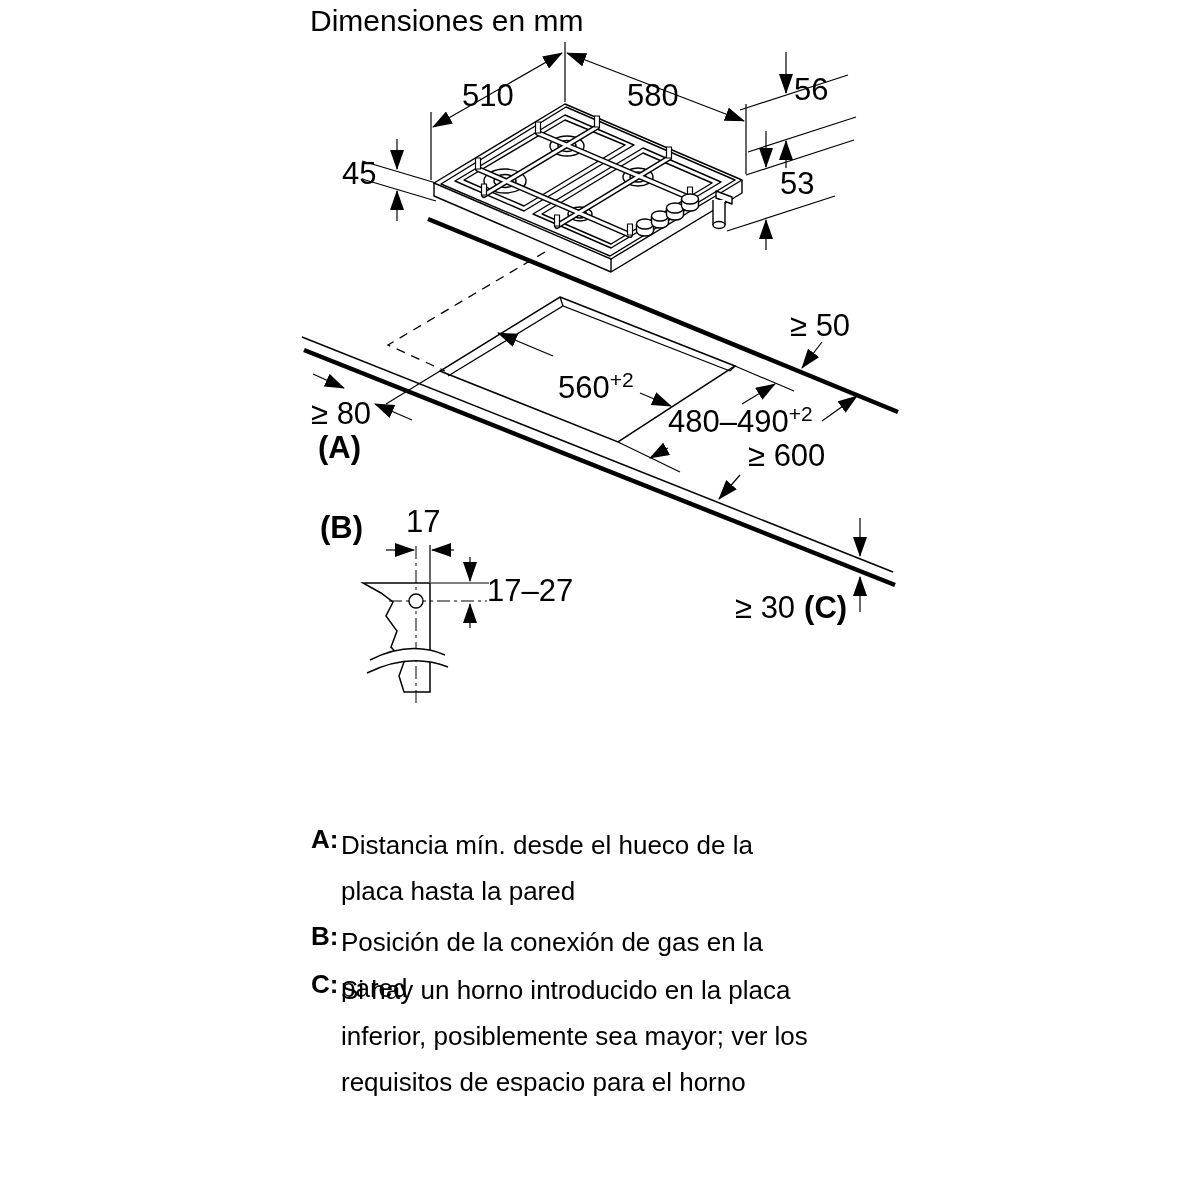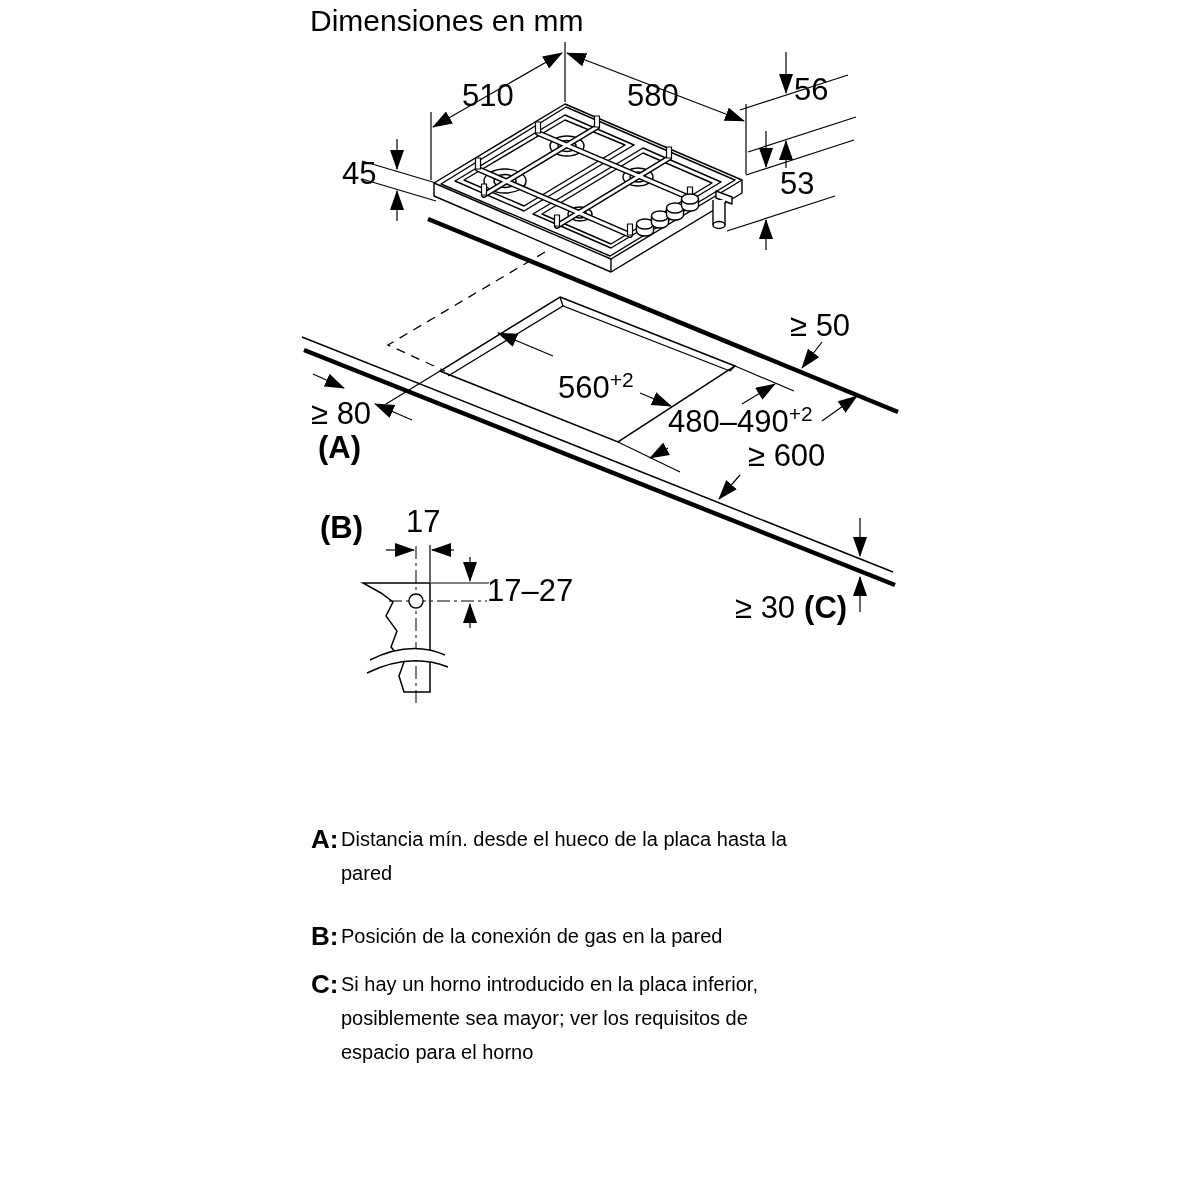--- a/index.html
+++ b/index.html
@@ -3,21 +3,21 @@
 <meta charset="utf-8">
 <style>
   html,body{margin:0;padding:0;background:#fff;}
   #canvas{position:relative;width:1200px;height:1200px;background:#ffffff;overflow:hidden;
           font-family:"Liberation Sans", sans-serif;color:#000;}
   #drawing{position:absolute;left:0;top:0;}
   .page-title{position:absolute;left:310px;top:4px;font-size:30px;line-height:34px;color:#000;}
   .legend{position:absolute;left:311px;width:505px;}
   .legend-item{position:absolute;left:0;display:flex;align-items:flex-start;width:505px;}
   .legend-letter{font-weight:bold;font-size:26px;line-height:34px;flex:0 0 30px;}
-  .legend-text{font-size:20px;line-height:34px;flex:1 1 auto;}
+  .legend-text{font-size:26px;line-height:46px;flex:1 1 auto;}
   svg text{font-family:"Liberation Sans", sans-serif;fill:#000;}
   .dim{font-size:31px;}
   .sup{font-size:21px;}
   .ref{font-size:31px;font-weight:bold;}
 </style>
 </head>
 <body>
 
 <div id="canvas">
 

